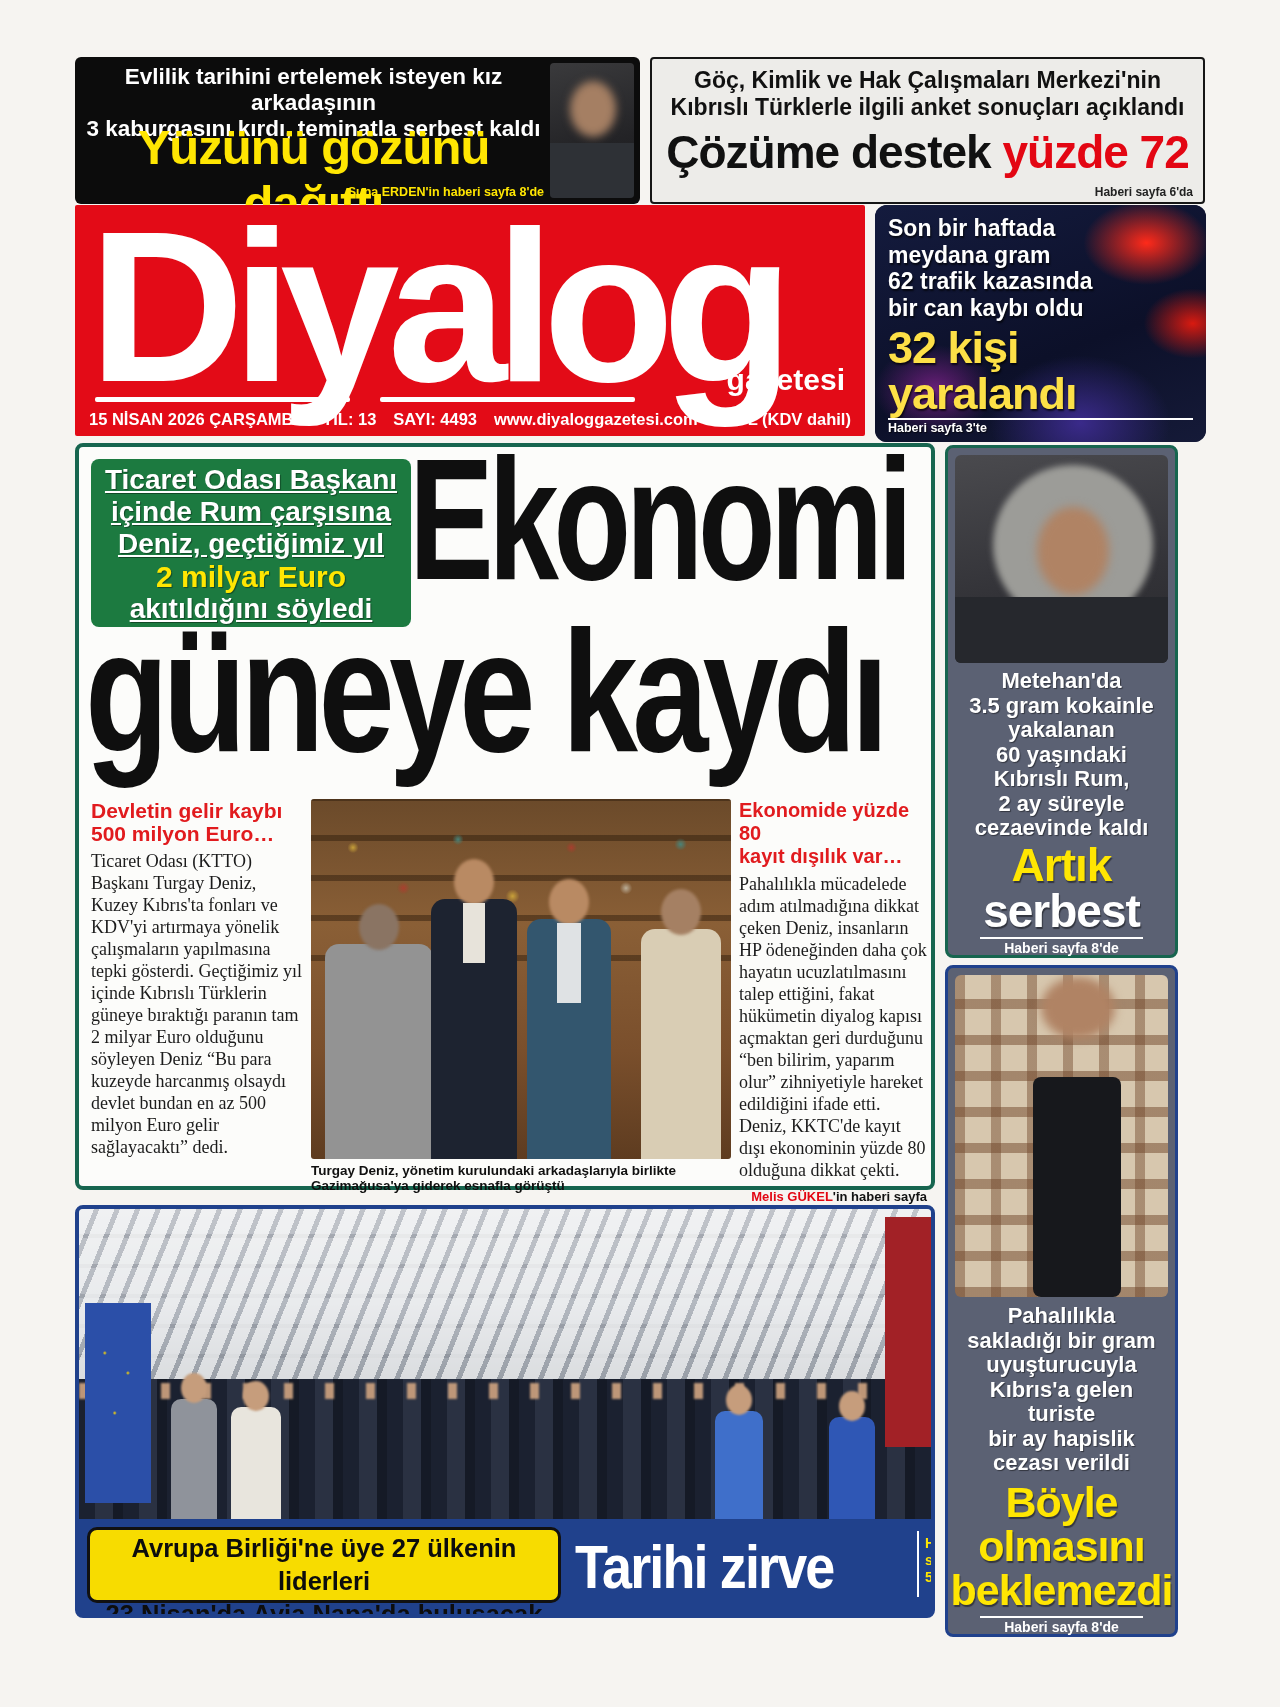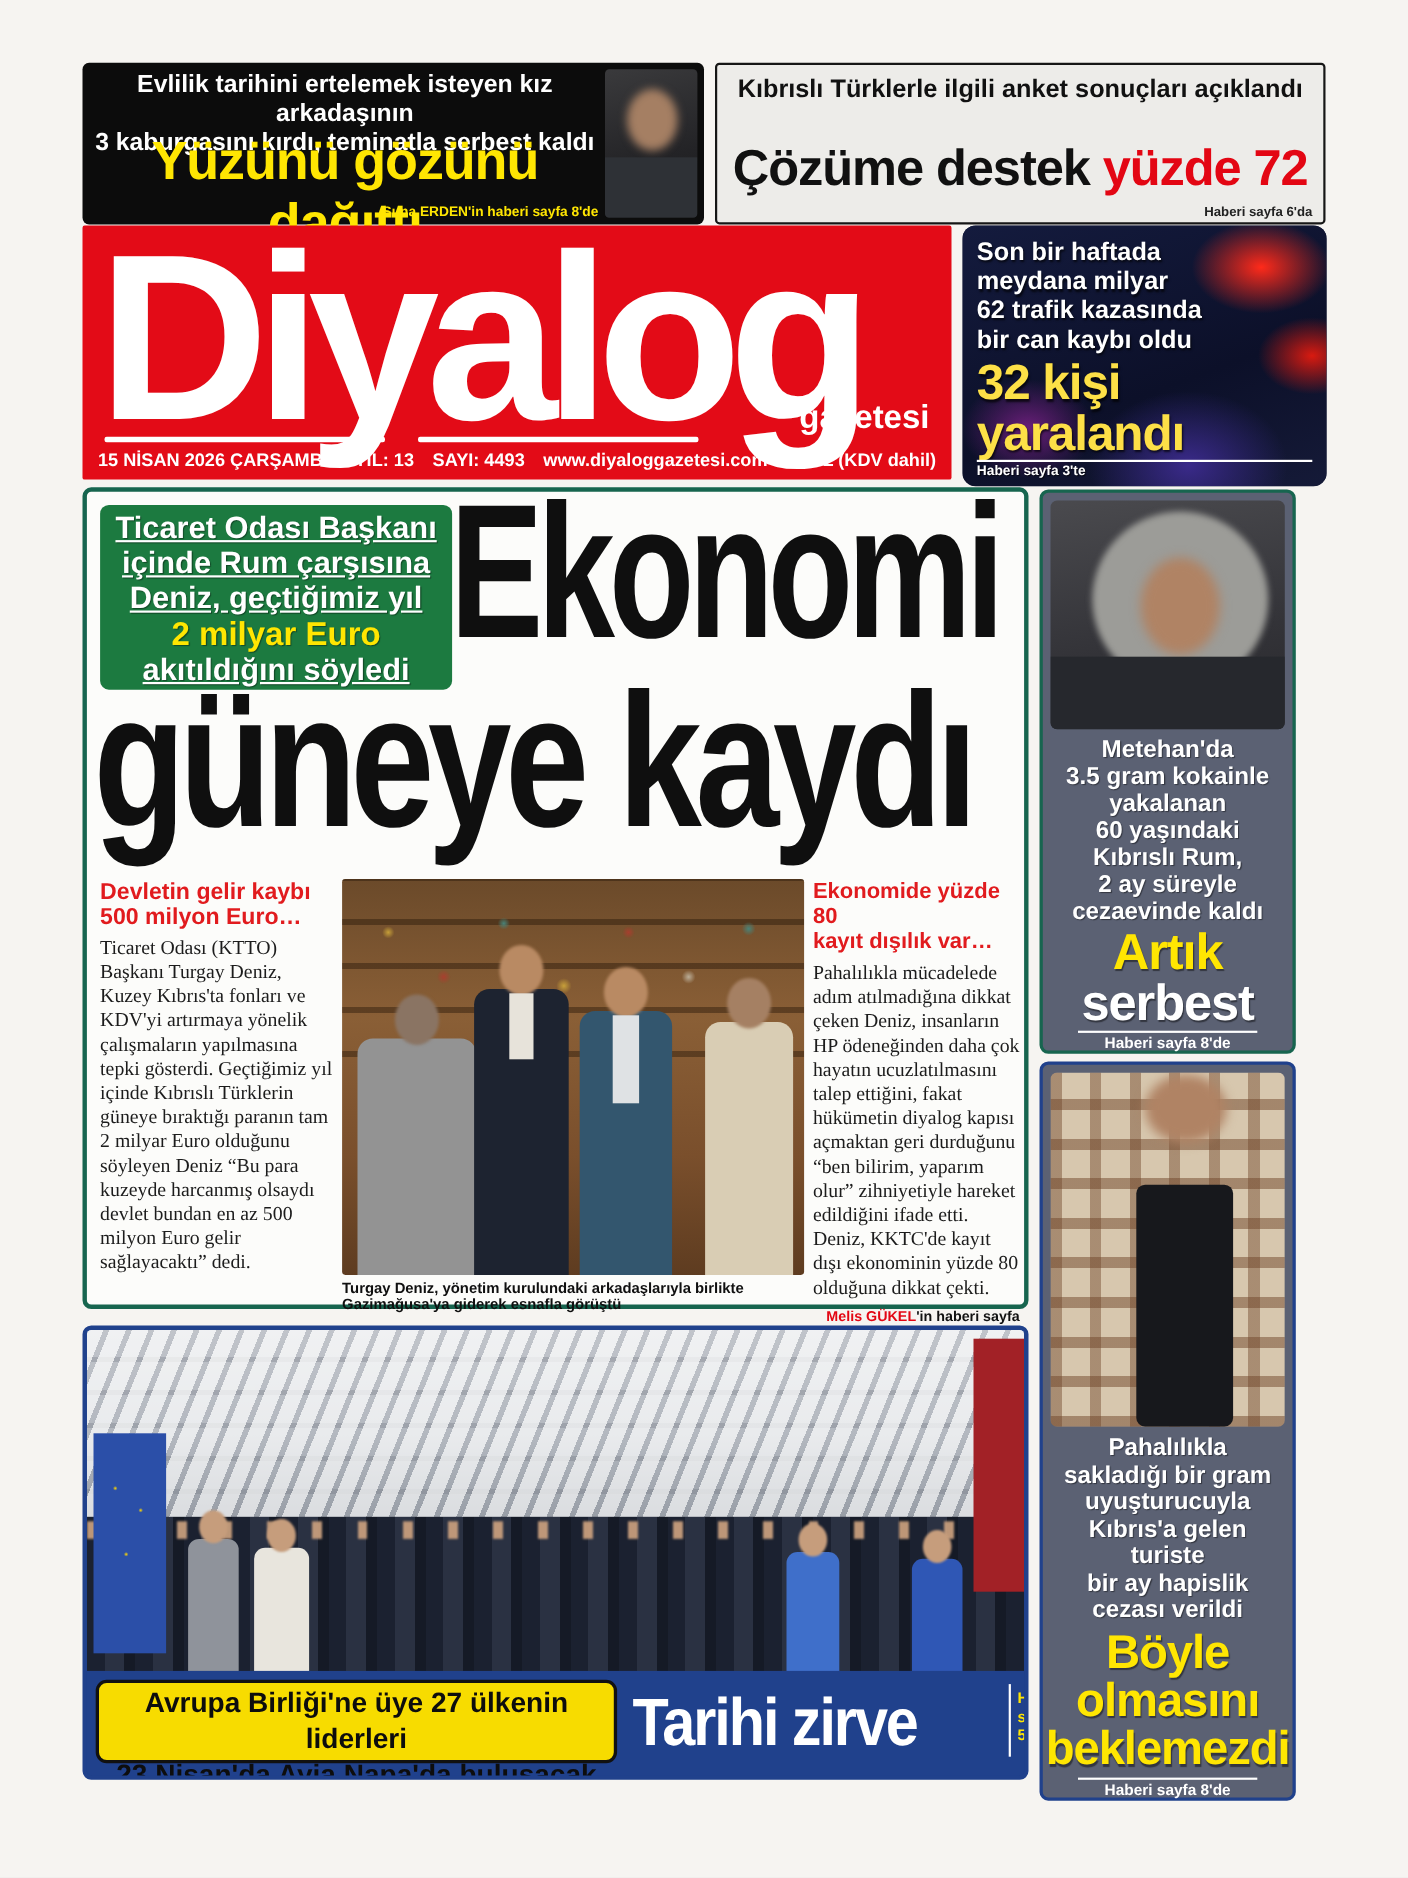--- a/index.html
+++ b/index.html
@@ -143,20 +143,21 @@
     <div class="abs tl-headline">Yüzünü gözünü dağıttı</div>
     <div class="abs tl-photo">
       <div class="abs tl-face"></div>
       <div class="abs tl-jacket"></div>
     </div>
     <div class="abs tl-credit">Suna ERDEN'in haberi sayfa 8'de</div>
   </div>
 
   <div class="abs tr">
     <div class="abs tr-kicker">
+      <div>Göç, Kimlik ve Hak Çalışmaları Merkezi'nin</div>
       <div>Kıbrıslı Türklerle ilgili anket sonuçları açıklandı</div>
     </div>
     <div class="abs tr-headline">
       <span>Çözüme destek</span>
       <span class="tr-red">yüzde 72</span>
     </div>
     <div class="abs tr-credit">Haberi sayfa 6'da</div>
   </div>
 
   <div class="abs mast">
@@ -170,21 +171,21 @@
       <span>SAYI: 4493</span>
       <span>www.diyaloggazetesi.com</span>
       <span>30 TL (KDV dahil)</span>
     </div>
   </div>
 
   <div class="abs traffic">
     <div class="abs traffic-art"></div>
     <div class="abs traffic-lines">
       <div>Son bir haftada</div>
-      <div>meydana milyar</div>
+      <div>meydana gram</div>
       <div>62 trafik kazasında</div>
       <div>bir can kaybı oldu</div>
     </div>
     <div class="abs traffic-big">
       <div>32 kişi</div>
       <div>yaralandı</div>
     </div>
     <div class="abs traffic-hr"></div>
     <div class="abs traffic-credit">Haberi sayfa 3'te</div>
   </div>

